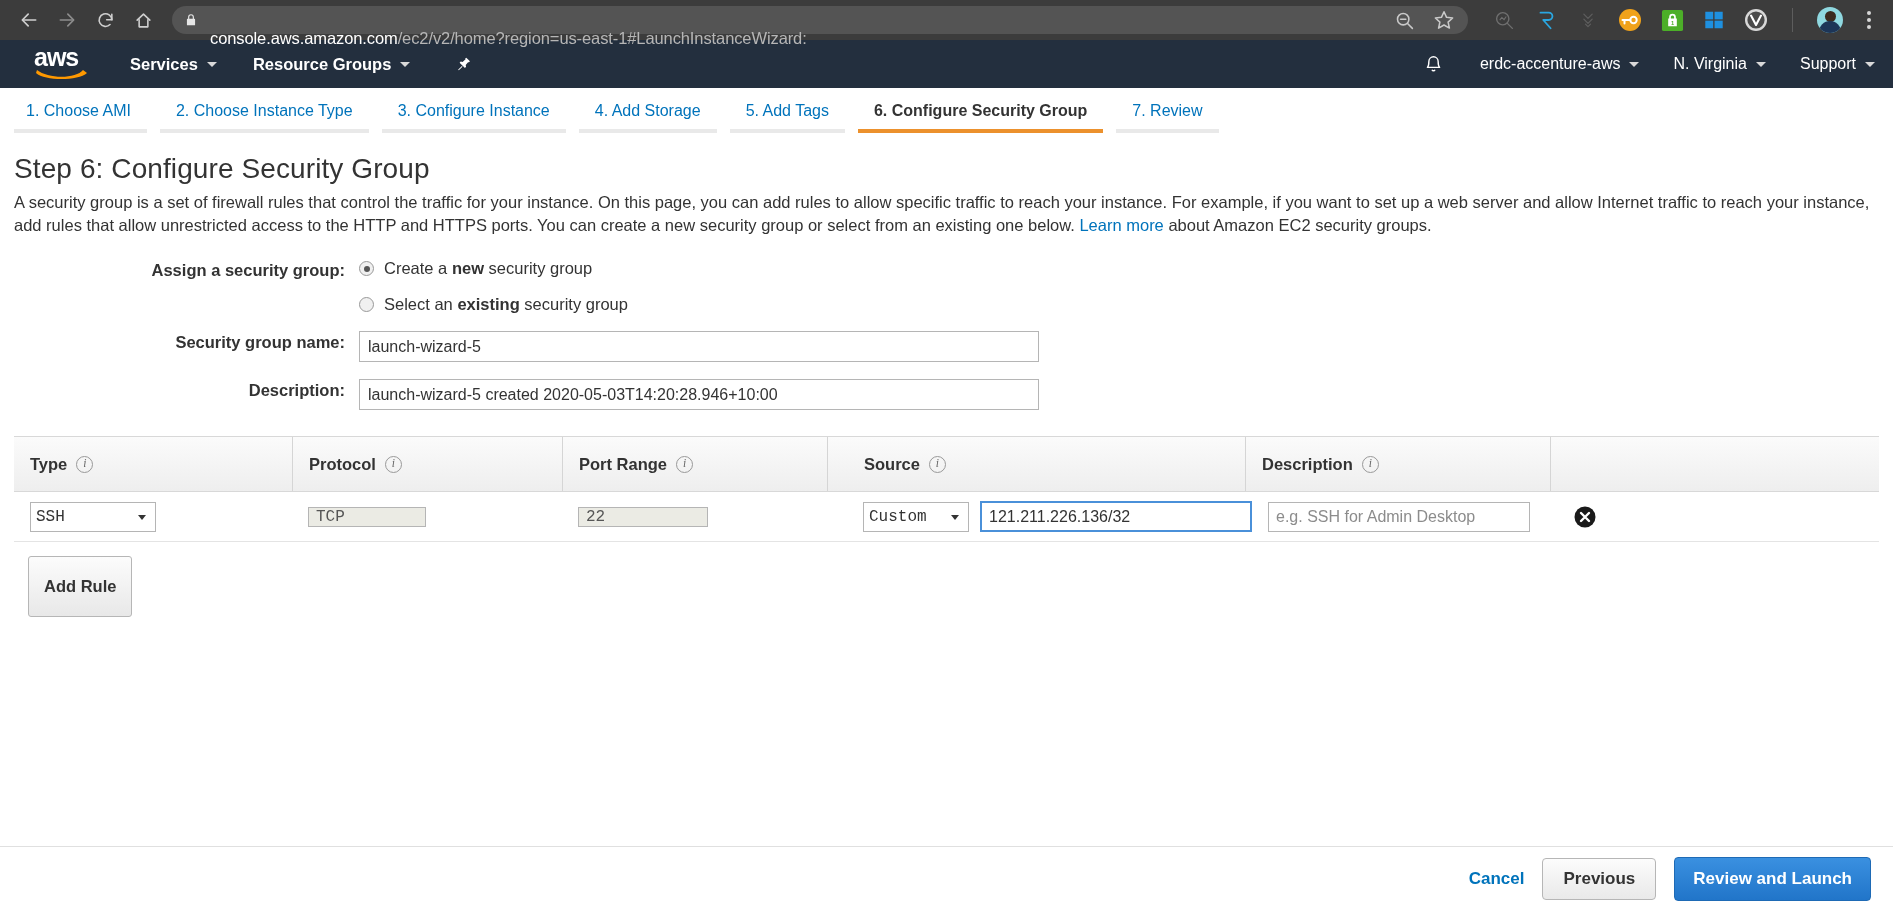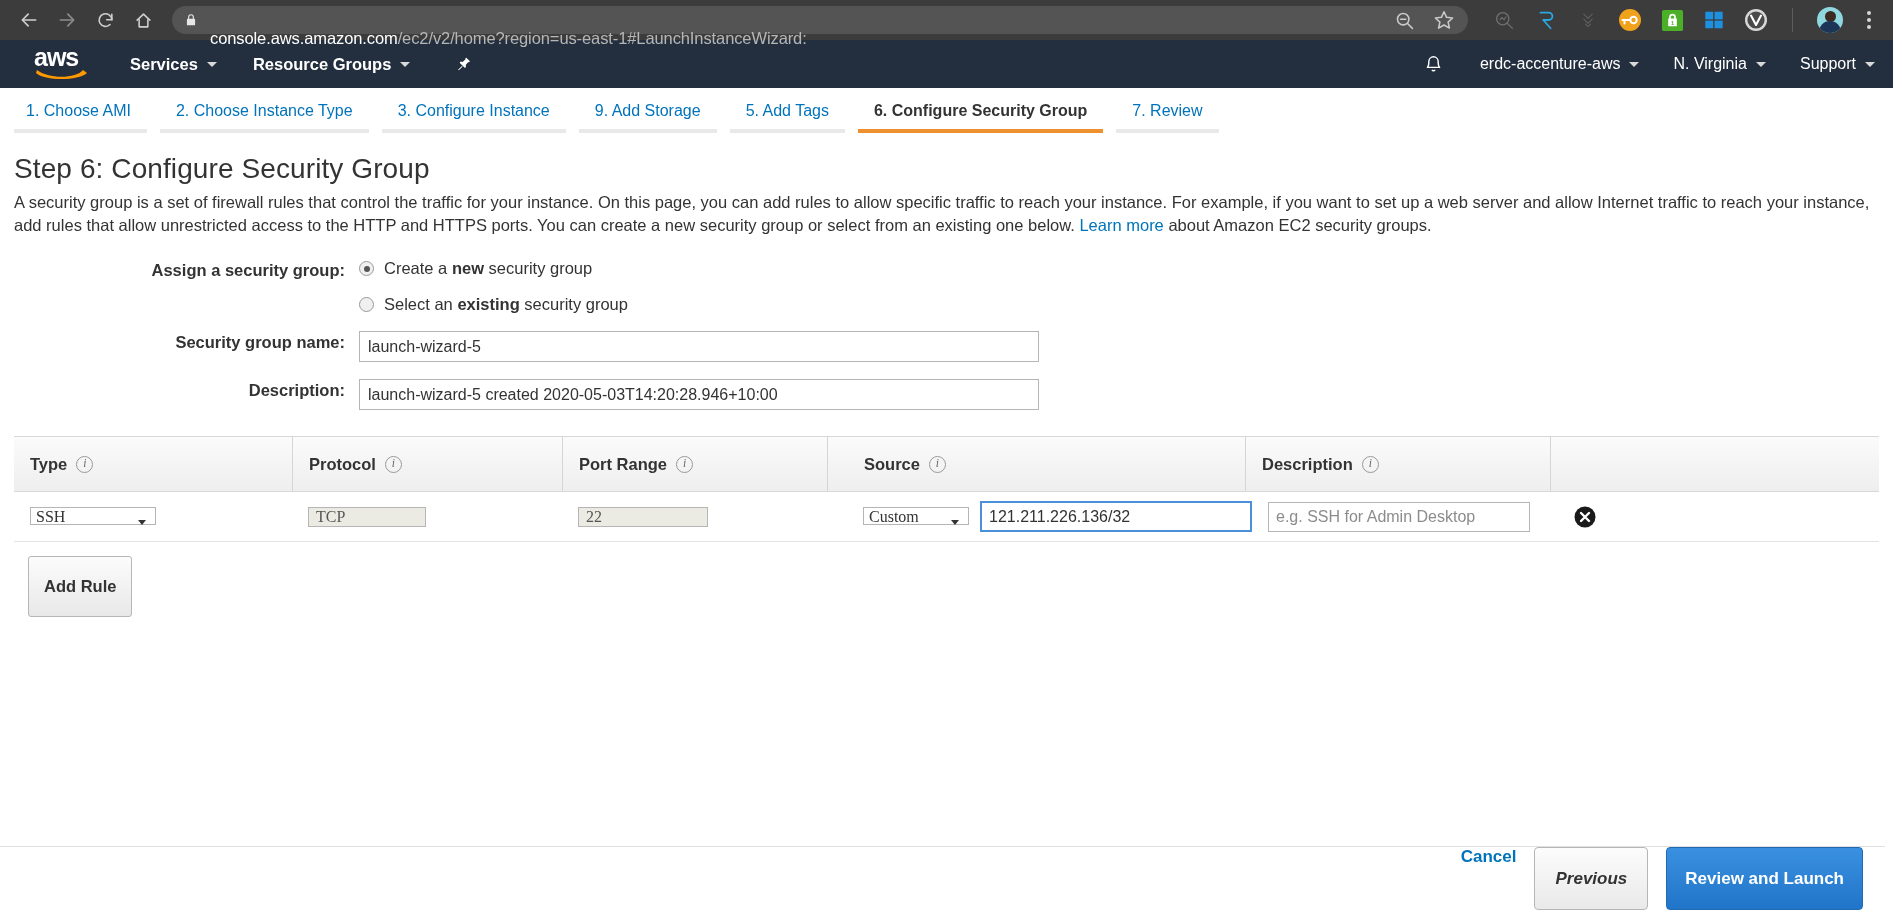--- a/index.html
+++ b/index.html
@@ -139,35 +139,35 @@
   .rules-body .rrow{ display:flex; align-items:center; height:50px; border-bottom:1px solid #e4e4e4;}
   .rc{ padding-left:16px; display:flex; align-items:center; }
   .col-type{ flex:0 0 278px; }
   .col-proto{ flex:0 0 270px; }
   .col-port{ flex:0 0 265px; }
   .col-source{ flex:0 0 418px;padding-left:36px; }
   .col-desc{ flex:0 0 305px; }
   .col-del{ flex:1 1 auto; }
 
   select.sel{
-    height:18px; font-size:16px; font-family:Liberation Serif, serif;
+    height:30px; font-size:16px; font-family:Liberation Mono, monospace;
     border:1px solid #b5b5b5; background:#fff; color:#333; padding:0 4px 0 5px;
     -webkit-appearance:none; appearance:none; outline:none;
   }
   .sel-wrap{ position:relative; display:inline-block;}
   .sel-wrap::after{
     content:""; position:absolute; right:10px; top:13px; width:0;height:0;
     border-left:4px solid transparent;border-right:4px solid transparent;
     border-top:5px solid #333; pointer-events:none;
   }
   .sel-type{ width:126px; }
   .sel-source{ width:106px; }
   .inp-disabled{
     width:105px;height:20px;border:1px solid #b5b5b5;background:#ebebe4;color:#555;
-    font-size:16px;padding:8px 7px;font-family:Liberation Serif, serif; outline:none;
+    font-size:16px;padding:8px 7px;font-family:Liberation Mono, monospace; outline:none;
   }
   .inp-proto{ width:118px; }
   .inp-port{ width:130px; }
   .inp-source{
     width:272px;height:31px;border:2px solid #4a90d9; background:#fff; color:#333;
     font-size:16px;padding:0 7px;font-family:"Liberation Sans", sans-serif; outline:none;
   }
   .inp-descr{
     width:262px;height:30px;border:1px solid #b5b5b5;background:#fff;
     font-size:16px;padding:0 7px;font-family:"Liberation Sans", sans-serif; outline:none; color:#333;
@@ -177,30 +177,30 @@
 
   .addrule-wrap{ padding:14px 0 0 14px;}
   button.addrule{
     font-size:16.5px; font-weight:700; color:#333; font-family:"Liberation Sans", sans-serif;
     background:linear-gradient(#fcfcfc,#e8e8e8); border:1px solid #b6b6b6;
     border-radius:3px; padding:20px 15px; cursor:pointer;
   }
 
   
   .footer{
-    position:absolute; left:0; right:8px; bottom:0; height:64px;
+    position:absolute; left:0; right:0; bottom:0; height:64px;
     border-top:1px solid #e0e0e0; background:#fff;
-    display:flex; justify-content:flex-end;
+    display:flex; align-items:center; justify-content:flex-end;
     padding-right:22px; gap:18px;
   }
   .link-cancel{ font-size:17px; font-weight:700; color:#0073bb; text-decoration:none;}
   button.btn-prev{
     font-size:17px; font-weight:700; color:#333; font-family:"Liberation Sans", sans-serif;
     background:linear-gradient(#fcfcfc,#e9e9e9); border:1px solid #b6b6b6;
-    border-radius:4px; padding:10px 20px; cursor:pointer;font-style:italic;
+    border-radius:4px; padding:10px 20px; cursor:pointer;
   }
   button.btn-launch{
     font-size:17px; font-weight:700; color:#fff; font-family:"Liberation Sans", sans-serif;
     background:linear-gradient(#3a90e0,#2175c9); border:1px solid #1e6ab5;
     border-radius:4px; padding:11px 18px; cursor:pointer;
   }
 </style>
 </head>
 <body>
 
@@ -356,21 +356,21 @@
       <span>Support</span>
       <span class="caret"></span>
     </div>
   </div>
 </div>
 
 <div class="wizard-tabs">
   <div class="wtab">1. Choose AMI</div>
   <div class="wtab">2. Choose Instance Type</div>
   <div class="wtab">3. Configure Instance</div>
-  <div class="wtab">9. Add Storage</div>
+  <div class="wtab">4. Add Storage</div>
   <div class="wtab">5. Add Tags</div>
   <div class="wtab active">6. Configure Security Group</div>
   <div class="wtab">7. Review</div>
 </div>
 
 <div class="main">
   <h1 class="page-title">Step 6: Configure Security Group</h1>
   <p class="page-desc"><span>A security group is a set of firewall rules that control the traffic for your instance. On this page, you can add rules to allow specific traffic to reach your instance. For example, if you want to set up a web server and allow Internet traffic to reach your instance, add rules that allow unrestricted access to the HTTP and HTTPS ports. You can create a new security group or select from an existing one below. </span><a href="#">Learn more</a><span> about Amazon EC2 security groups.</span></p>
 
   <div class="form-area">

